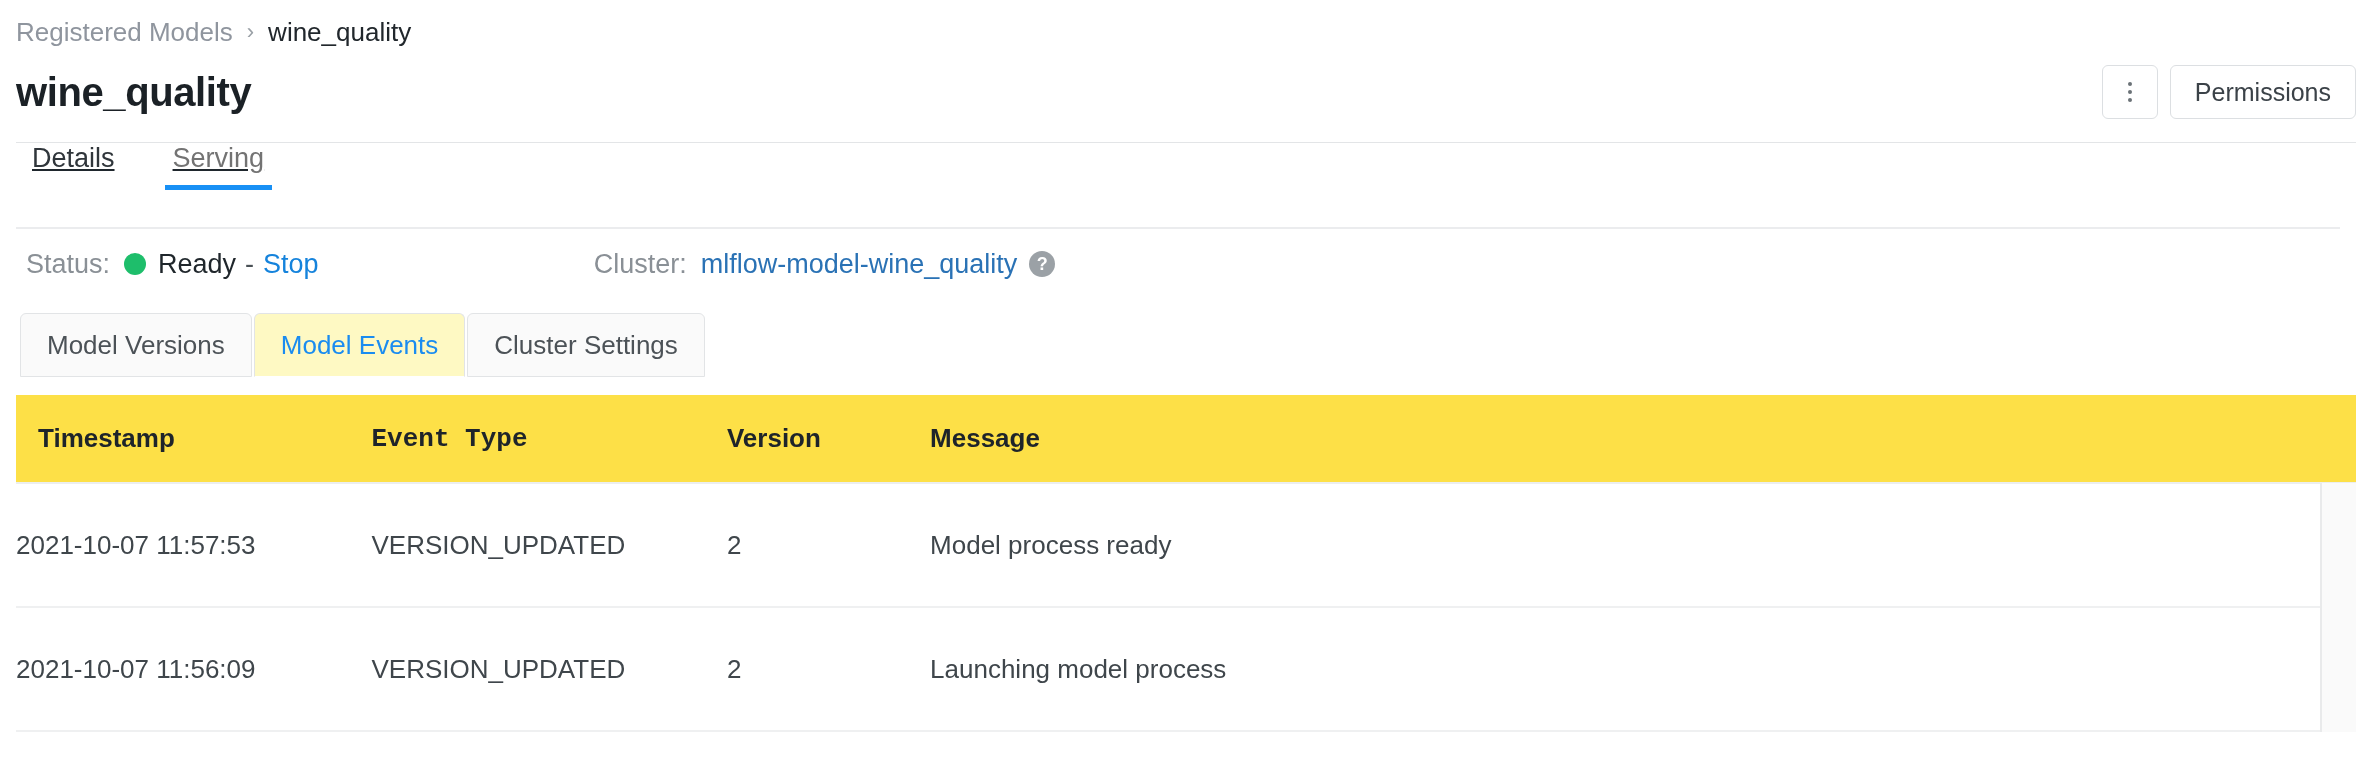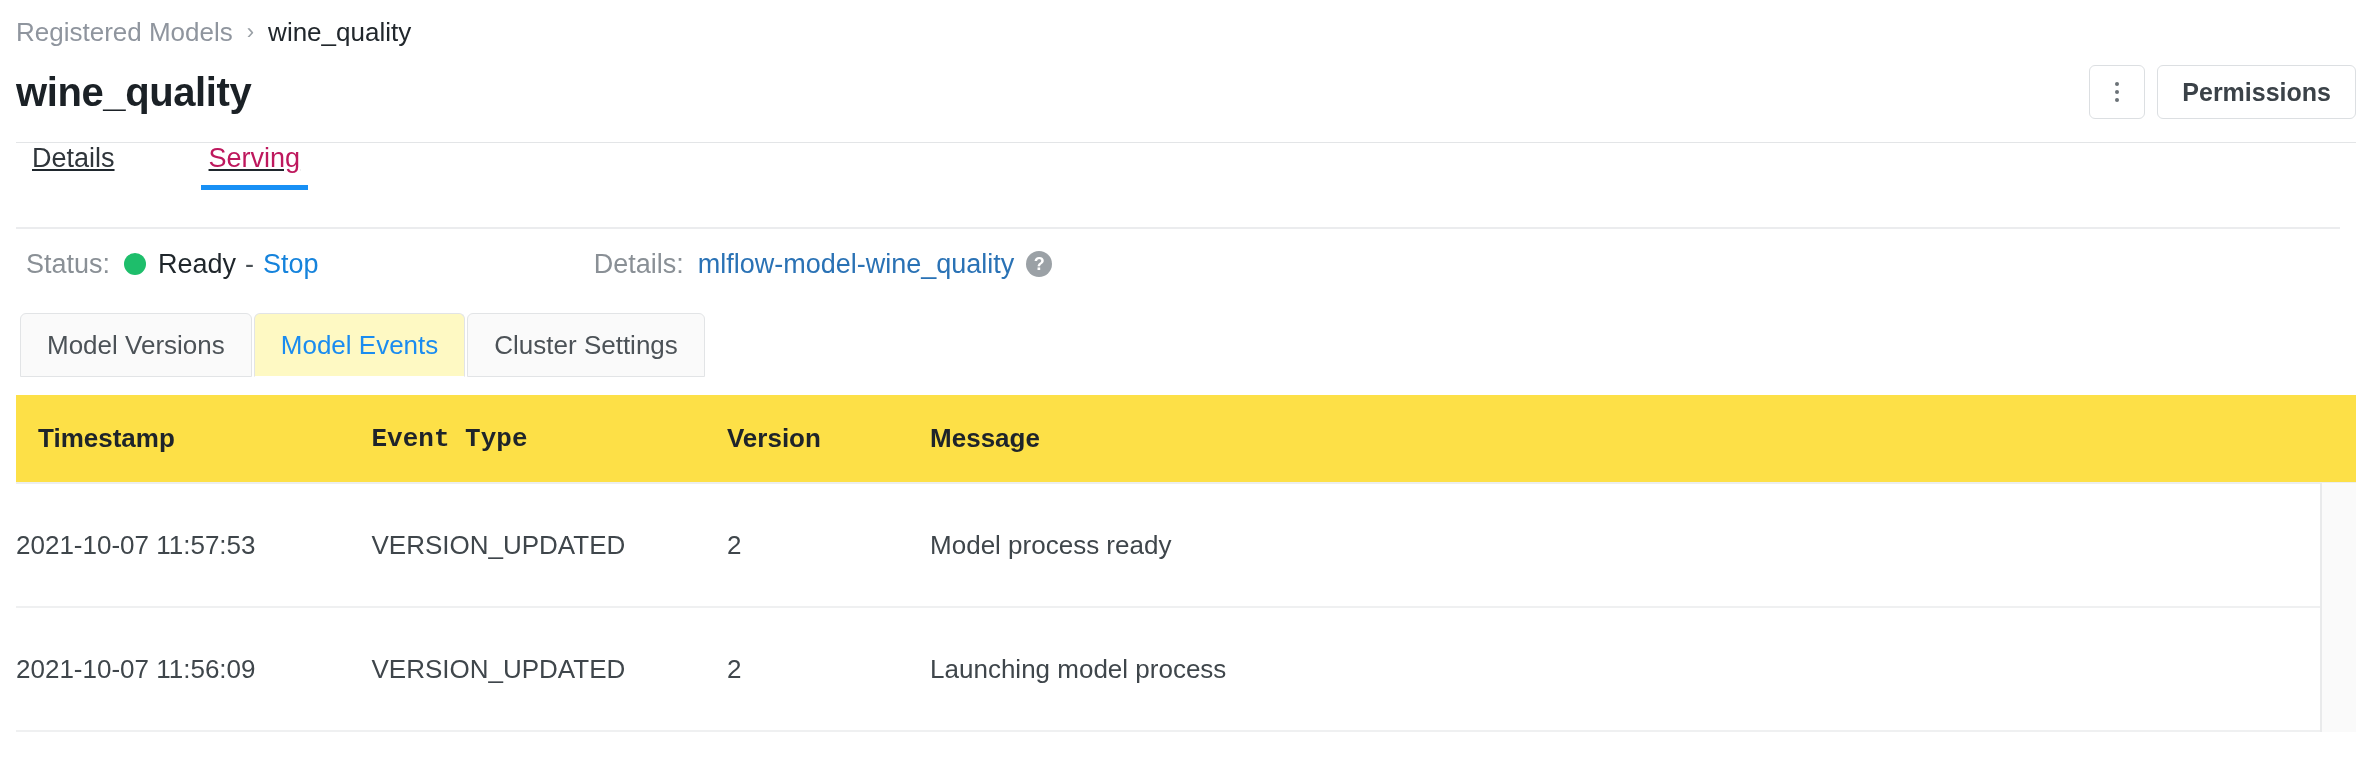--- a/index.html
+++ b/index.html
@@ -59,21 +59,20 @@
     font-weight: 700;
     letter-spacing: -0.4px;
     color: #1b2126;
     margin: 0;
     line-height: 1;
   }
   .title-actions {
     display: flex;
     align-items: center;
     gap: 12px;
-    font-weight: bold;
   }
   .btn {
     box-sizing: border-box;
     border: 1px solid #dcdfe2;
     border-radius: 6px;
     background: #ffffff;
     color: #3b4248;
     font-size: 25px;
     font-family: "Liberation Sans", sans-serif;
     height: 54px;
@@ -132,22 +131,21 @@
   .tab {
     font-size: 27px;
     color: #30363b;
     padding: 0 0 16px 0;
     margin-right: 58px;
     cursor: pointer;
     position: relative;
     white-space: nowrap;
   }
   .tab.active {
-    color: #be185d;
-    margin-left: 36px;
+    color: #737373;
   }
   .tab.active::after {
     content: "";
     position: absolute;
     left: -8px;
     right: -8px;
     bottom: 0;
     height: 5px;
     background: #1890f5;
     z-index: 2;
@@ -321,21 +319,21 @@
   </div>
 
   <div class="status-strip">
     <span class="status-label">Status:</span>
     <span class="status-dot"></span>
     <span class="status-value">Ready</span>
     <span class="status-dash">-</span>
     <span class="link">Stop</span>
 
     <span class="cluster-group">
-      <span class="cluster-label">Details:</span>
+      <span class="cluster-label">Cluster:</span>
       <span class="cluster-link">mlflow-model-wine_quality</span>
       <span class="help-icon">?</span>
     </span>
   </div>
 
   <div class="subtabs">
     <div class="subtab">Model Versions</div>
     <div class="subtab active">Model Events</div>
     <div class="subtab">Cluster Settings</div>
   </div>

